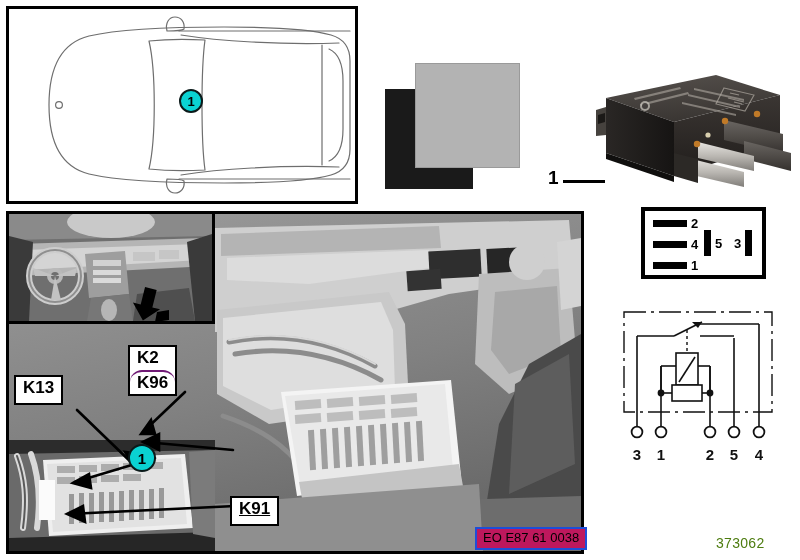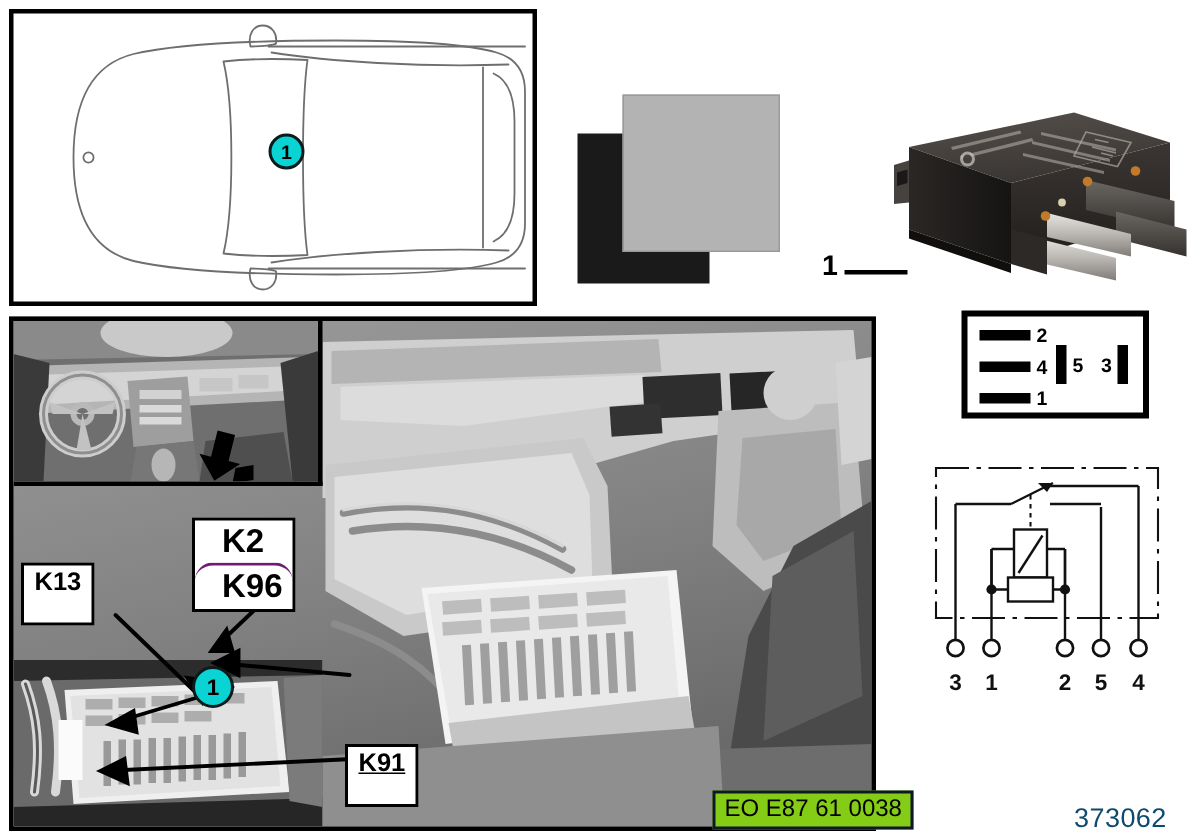--- a/index.html
+++ b/index.html
@@ -186,79 +186,79 @@
     overflow: hidden;
   }
 
   .label-box {
     position: absolute;
     background: #fff;
     border: 2px solid #000;
     font-size: 17px;
     font-weight: bold;
     color: #000;
-    padding: 1px 7px 18px 7px;
+    padding: 1px 7px 6px 7px;
     line-height: 1.12;
     box-sizing: border-box;
     white-space: nowrap;
     z-index: 20;
   }
   .label-stack {
     position: absolute;
     background: #fff;
     border: 2px solid #000;
     z-index: 20;
   }
   .label-stack > div {
-    font-size: 22px;
+    font-size: 17px;
     font-weight: bold;
     color: #000;
-    padding: 1px 7px 2px 18px;
+    padding: 1px 7px 2px 7px;
     line-height: 1.15;
     white-space: nowrap;
   }
   .label-stack > div + div {
     border-top: 2px solid #701a75;
     border-radius: 12px;
   }
 
   #label-k13 { left: 14px; top: 375px; }
   #label-k2k96 { left: 128px; top: 345px; }
   #label-i01069 { left: 228px; top: 434px; }
   #label-k91 { left: 230px; top: 496px; text-decoration: underline; }
 
   #eo-label {
     position: absolute;
     left: 475px;
     top: 527px;
-    background: #84cc16;
-    border: 2px solid #0f172a;
-    font-size: 16px;
+    background: #be185d;
+    border: 2px solid #1d4ed8;
+    font-size: 13px;
     color: #000;
     padding: 1px 6px 2px 6px;
     line-height: 1.2;
     white-space: nowrap;
     z-index: 20;
   }
 
   #fuse-marker {
     left: 128px;
     top: 444px;
     width: 28px;
     height: 28px;
     font-size: 15px;
     z-index: 22;
   }
 
   #doc-number {
     position: absolute;
     left: 716px;
     top: 535px;
-    font-size: 18px;
-    color: #0c4a6e;
+    font-size: 14px;
+    color: #4d7c0f;
     letter-spacing: 0.3px;
   }
 
   .leaderline { position: absolute; z-index: 19; pointer-events: none; }
 </style>
 </head>
 <body>
 
 <div id="root">
 

